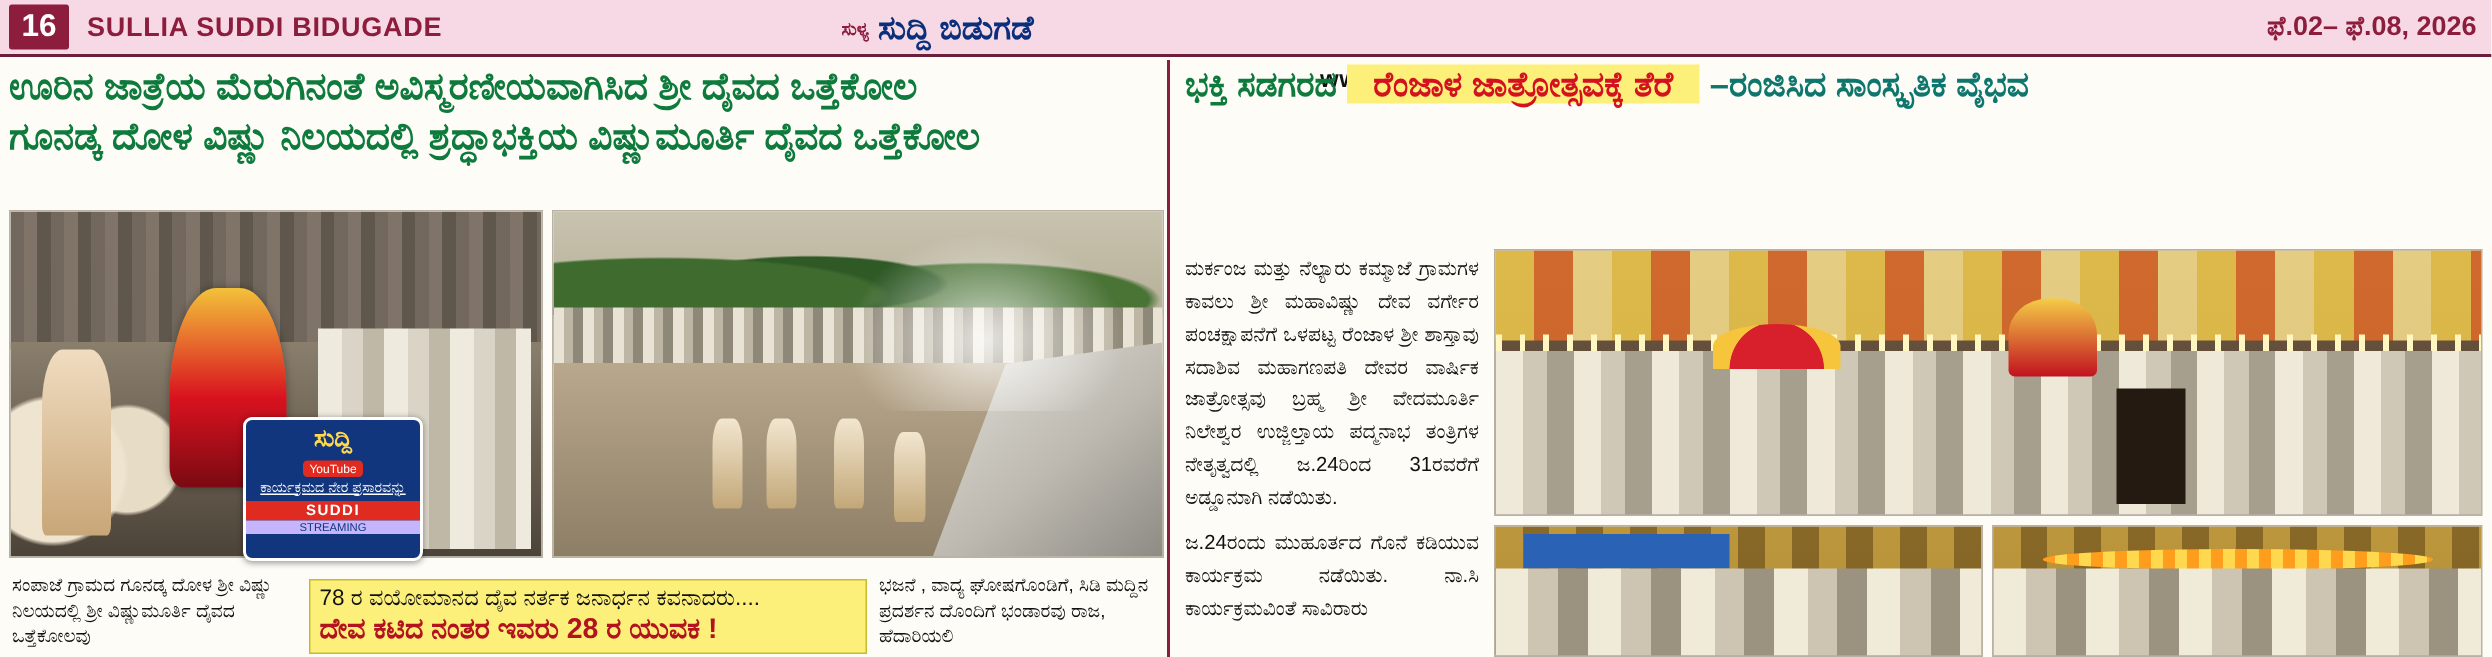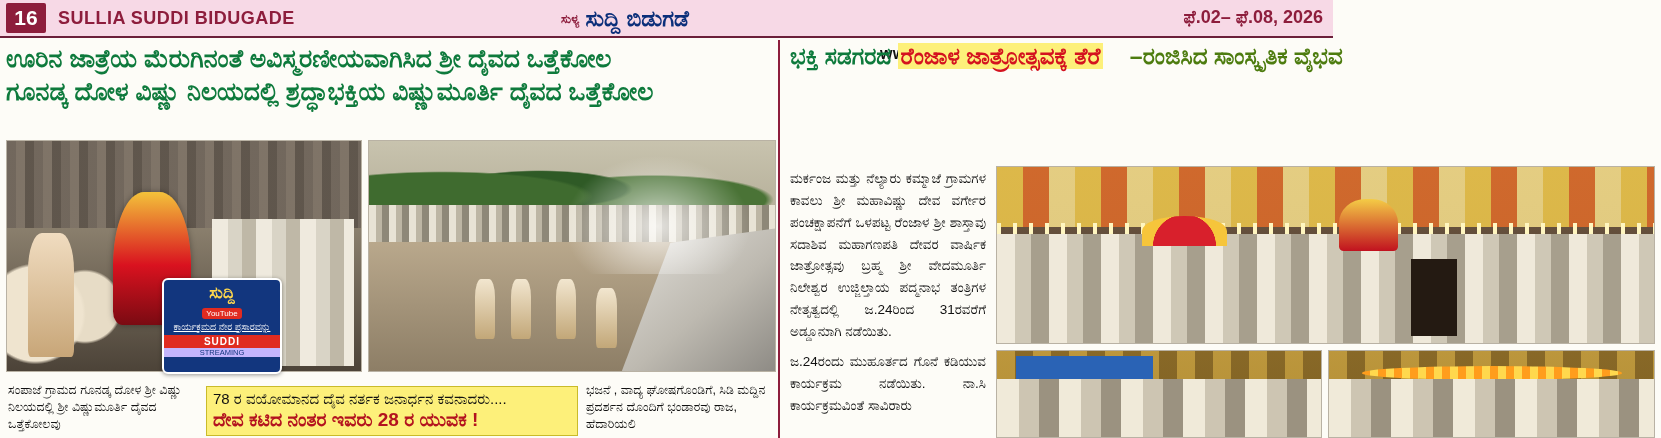--- a/index.html
+++ b/index.html
@@ -7,21 +7,21 @@
     width: 1661px; height: 438px;
     font-family: "Liberation Sans", sans-serif;
     background: #fdfcf7;
     overflow: hidden;
     position: relative;
   }
   .page { position: relative; width: 1661px; height: 438px; }
 
   
   .masthead {
-    position: absolute; left: 0; top: 0; width: 1333px; height: 38px;
+    position: absolute; left: 0; top: 0; width: 1661px; height: 38px;
     background: #f7d9e6;
     border-bottom: 2px solid #6b1f3a;
     display: flex; align-items: center;
   }
   .page-num {
     width: 40px; height: 30px; margin-left: 6px;
     background: #8d1d3c; color: #fff;
     display: flex; align-items: center; justify-content: center;
     font-weight: bold; font-size: 21px; border-radius: 2px;
   }
@@ -173,23 +173,23 @@
   }
   .yellow-box .yl1 { font-size: 15px; color: #111; line-height: 1.2; }
   .yellow-box .yl2 { font-size: 19px; color: #b3131f; font-weight: bold; line-height: 1.25; }
 
   
   .right-col { position: absolute; left: 790px; top: 42px; width: 865px; }
   .r-head {
     color: #0e7a3c; font-weight: bold; font-size: 23px; line-height: 1.3;
   }
   .r-head .hl {
-    background: #fdf07a; color: #d4121f; padding: 0 3px;
-  }
-  .r-head .red { color: #4d7c0f; padding-left: 20px; }
+    background: #fdf07a; color: #d4121f; padding: 0 18px;
+  }
+  .r-head .red { color: #0f766e; }
   .r-sub {
     margin-top: 4px; color: #12367e; font-size: 16.5px; line-height: 1.5;
     font-weight: bold;
   }
   .r-body {
     position: absolute; left: 790px; top: 168px; width: 196px;
     font-size: 13.5px; line-height: 1.62; color: #111; text-align: justify;
   }
   .r-body p { margin-bottom: 8px; }
 

